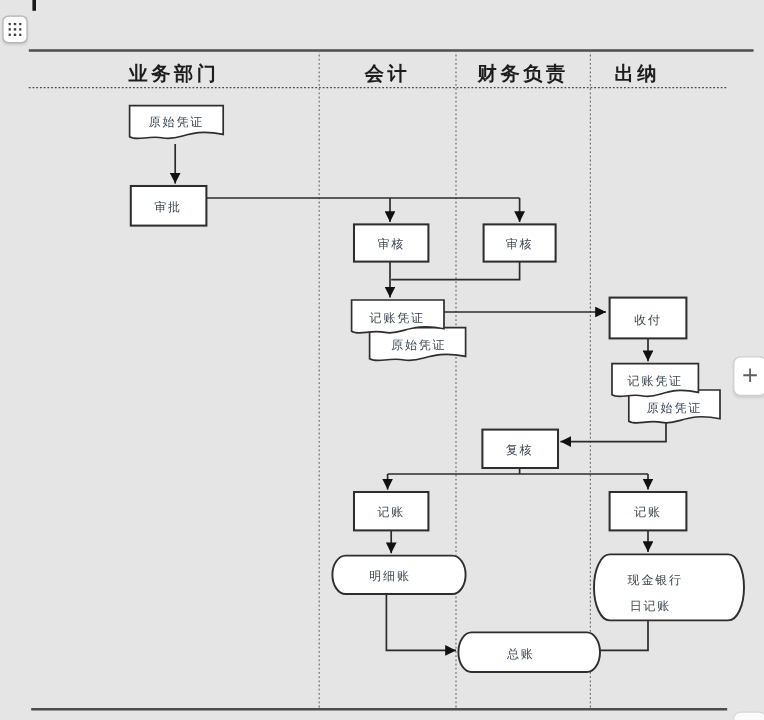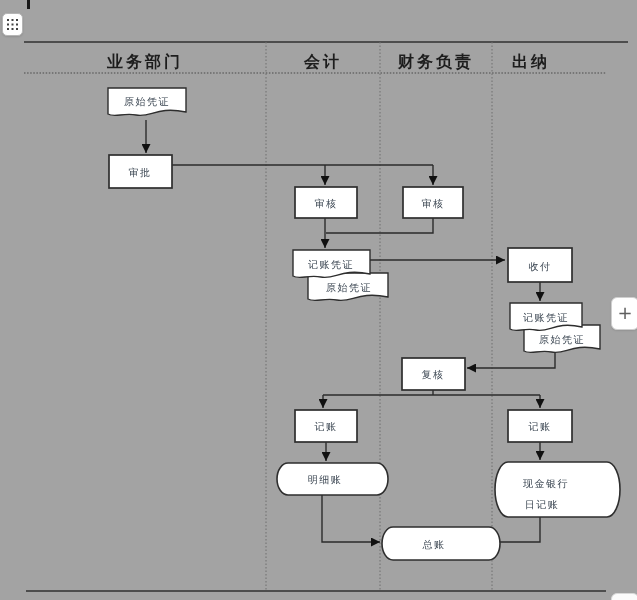--- a/index.html
+++ b/index.html
@@ -1,17 +1,17 @@
 <!DOCTYPE html>
 <html><head>
 <meta charset="utf-8">
 <style>
   html,body{margin:0;padding:0;background:#fff;}
   #stage{
-    position:relative;width:637px;height:600px;background:#a3a3a3;overflow:hidden;
+    position:relative;width:637px;height:600px;background:#e5e5e5;overflow:hidden;
     font-family:"Liberation Sans","DejaVu Sans",sans-serif;
   }
   svg{position:absolute;left:0;top:0;}
   
   .frame{stroke:#4d4d4d;stroke-width:2.1;fill:none;}
   .hdr-dotted{stroke:#4a4a4a;stroke-width:1.2;fill:none;stroke-dasharray:1.5 1.6;}
   .divider{stroke:#6e6e6e;stroke-width:1;fill:none;stroke-dasharray:1.5 2;}
   .conn{stroke:#2b2b2b;stroke-width:1.4;fill:none;}
   .box{fill:#ffffff;stroke:#2e2e2e;stroke-width:1.7;}
   .doc{fill:#ffffff;stroke:#2e2e2e;stroke-width:1.4;}

